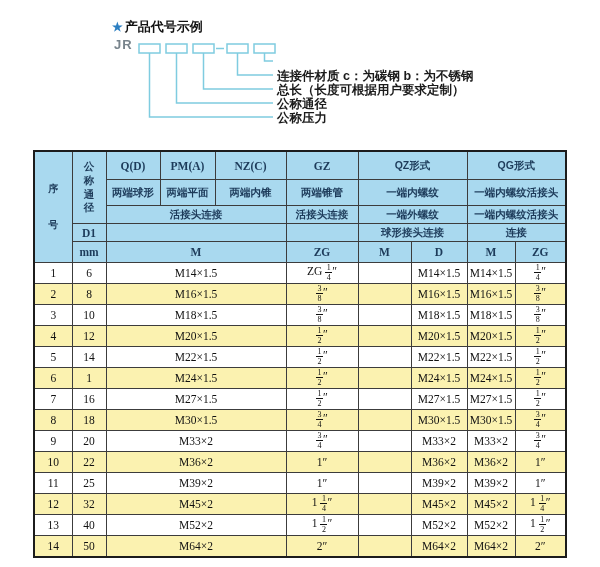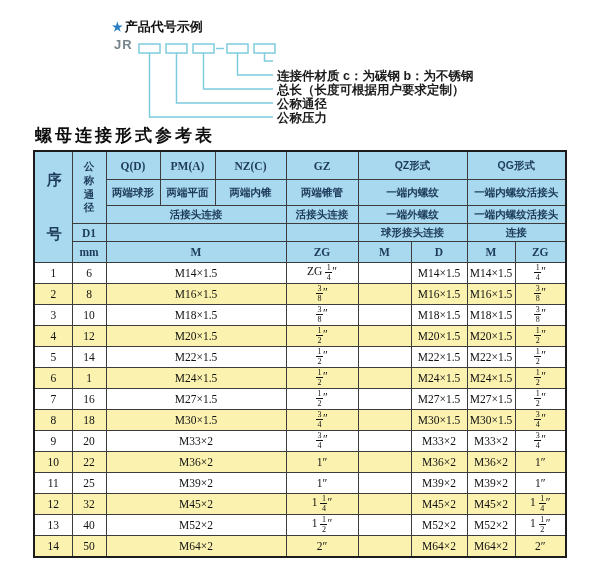--- a/index.html
+++ b/index.html
@@ -35,21 +35,21 @@
                 padding:0;overflow:hidden;}
   #ref-table{border:2px solid var(--border-dark);}
   td.hd{background:var(--header-bg);color:var(--htext);}
   td.hd-cn{font-size:10.5px;font-weight:600;}
   td.hd-lat{font-family:"Liberation Serif",serif;font-size:11.5px;font-weight:600;}
   tr.hr1 td{height:27px;} tr.hr2 td{height:25px;} tr.hr3 td{height:17px;margin-left:40px;}
   tr.hr4 td{height:17px;} tr.hr5 td{height:20px;}
   tr.dr td{height:20px;font-family:"Liberation Serif",serif;font-size:11.5px;color:#111;}
   tr.dr.alt td{background:var(--row-alt-bg);}
   .vwrap{margin:0 auto;width:13px;word-break:break-all;line-height:1.32;font-size:10.5px;}
-  .vwrap.seq{line-height:3.6;font-size:15px;}
+  .vwrap.seq{line-height:3.6;font-size:10px;}
   .frac{display:inline-block;vertical-align:-0.45em;text-align:center;line-height:1;}
   .frac .fn{display:block;border-bottom:1px solid currentColor;padding:0 1.5px 0.5px;font-size:8px;}
   .frac .fd{display:block;padding-top:1px;font-size:8px;}
 </style>
 </head>
 <body>
 
 <div id="page">
 
   <div id="diagram">
@@ -69,21 +69,20 @@
       </g>
     </svg>
     <div class="star-line"><span class="star">★</span><span>产品代号示例</span></div>
     <div class="code-prefix">JR</div>
     <div class="code-label" style="top:54px">连接件材质  c：为碳钢  b：为不锈钢</div>
     <div class="code-label" style="top:68px">总长（长度可根据用户要求定制）</div>
     <div class="code-label" style="top:82px">公称通径</div>
     <div class="code-label" style="top:96px">公称压力</div>
   </div>
 
-  <div id="table-title">螺母连接形式参考表</div>
 
   <table id="ref-table">
     <colgroup>
       <col style="width:38px">
         <col style="width:34px">
         <col style="width:54px">
         <col style="width:55px">
       <col style="width:71px">
         <col style="width:72px">
         <col style="width:53px">

